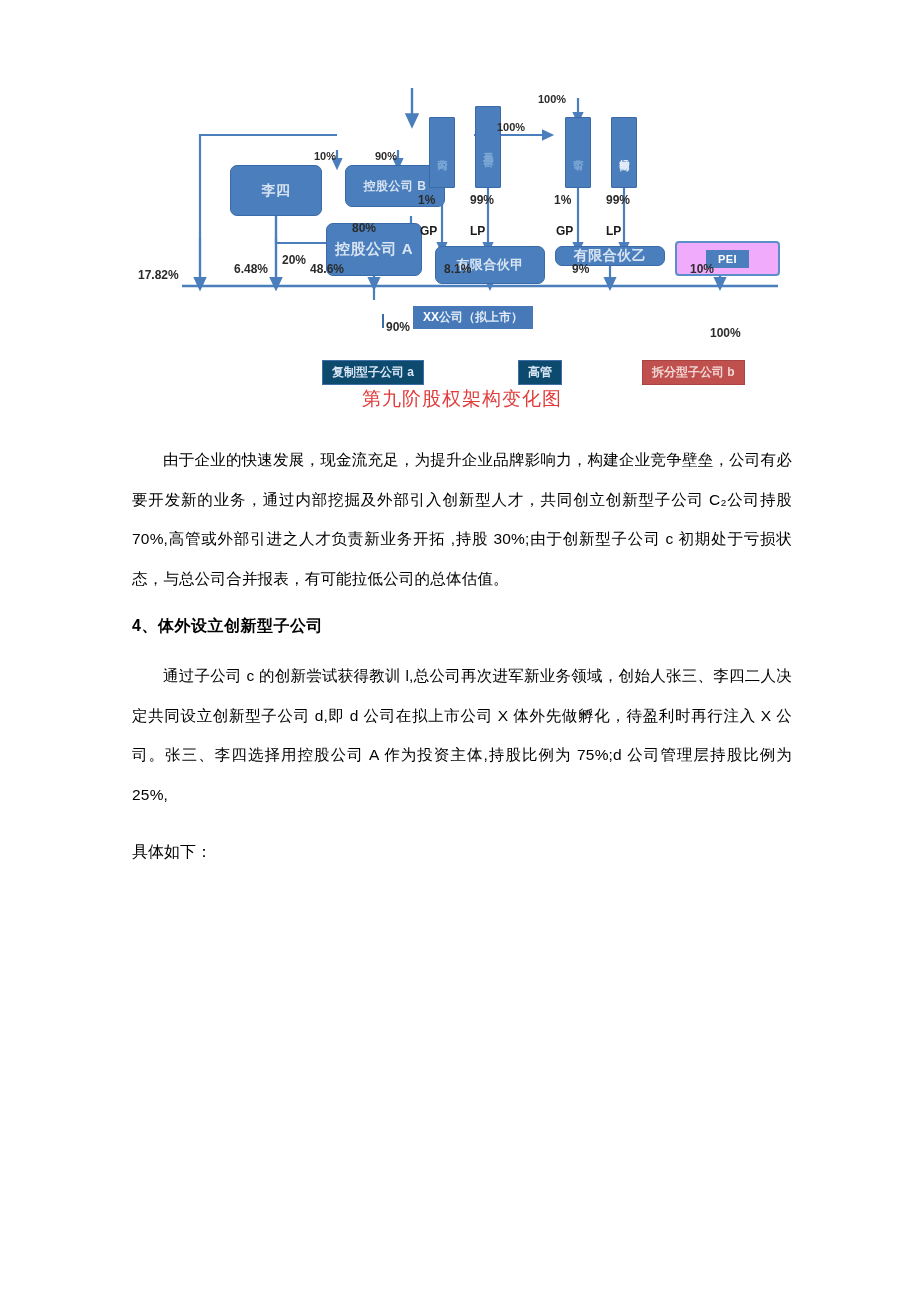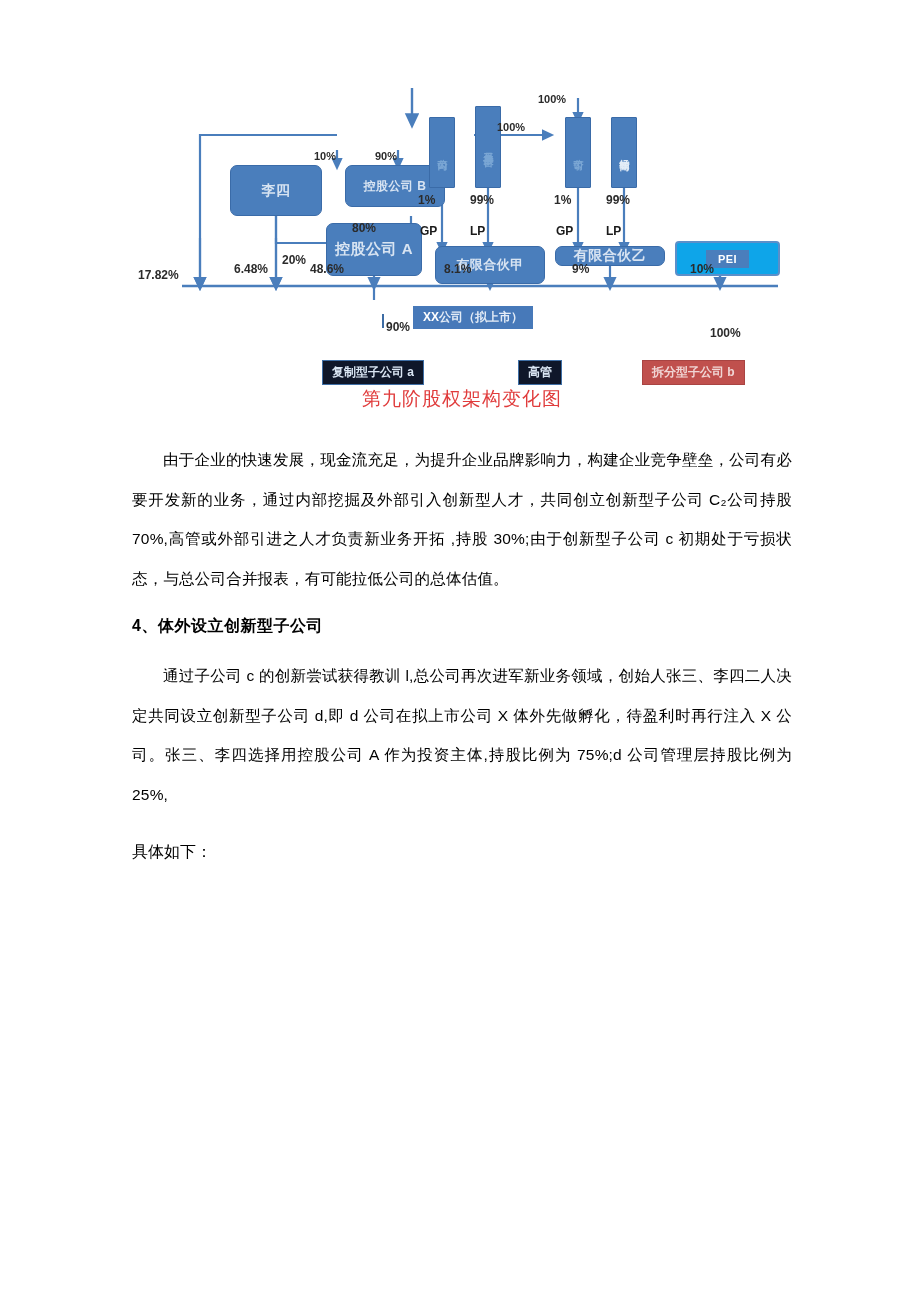--- a/index.html
+++ b/index.html
@@ -47,21 +47,21 @@
   .node.sharp { border-radius: 1px; }
   .node.vert {
     writing-mode: vertical-rl;
     text-orientation: upright;
     letter-spacing: 1px;
     font-size: 10px;
     color: #6f9ed0;
   }
   .node.faded { color: #7aa6d4; }
   .node.white-box {
-    background: #0ea5e9;
+    background: #f0abfc;
     border: 2px solid #5b8fc9;
     border-radius: 4px;
   }
   .pei-chip {
     background: #4a7ebc;
     color: #ffffff;
     font-size: 11px;
     font-weight: 700;
     padding: 3px 12px;
     letter-spacing: 0.5px;
@@ -92,21 +92,21 @@
   .mainco b { color: #ffffff; }
 
   
   .legend-chip {
     position: absolute;
     font-size: 12px;
     font-weight: 600;
     padding: 3px 9px;
     white-space: nowrap;
     color: #d9e5f3;
-    background: #0f172a;
+    background: #0c4a6e;
     border: 1px solid #3f6fa6;
   }
   .legend-chip.red {
     background: #c0504d;
     border-color: #a94442;
     color: #f0d5d4;
   }
   .caption-red {
     position: absolute;
     font-family: "Liberation Serif", "DejaVu Serif", serif;

